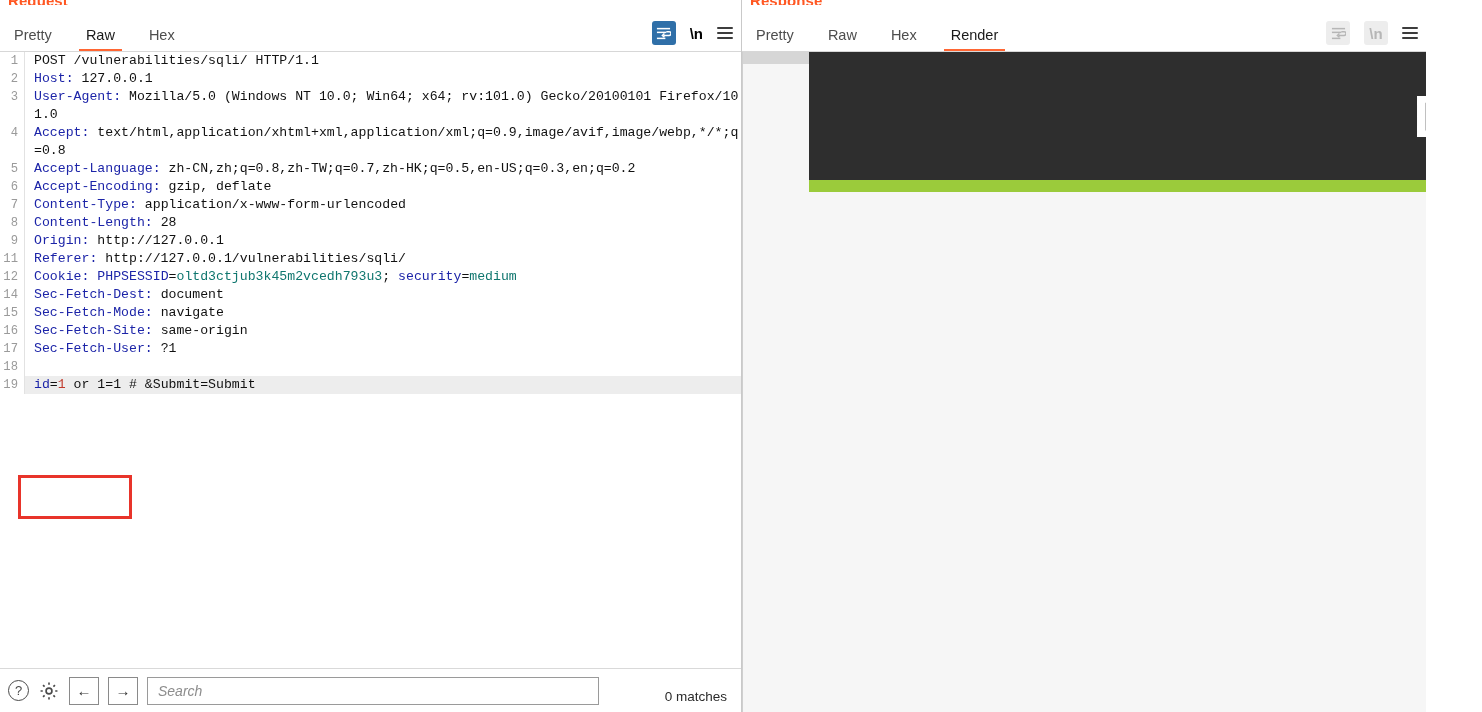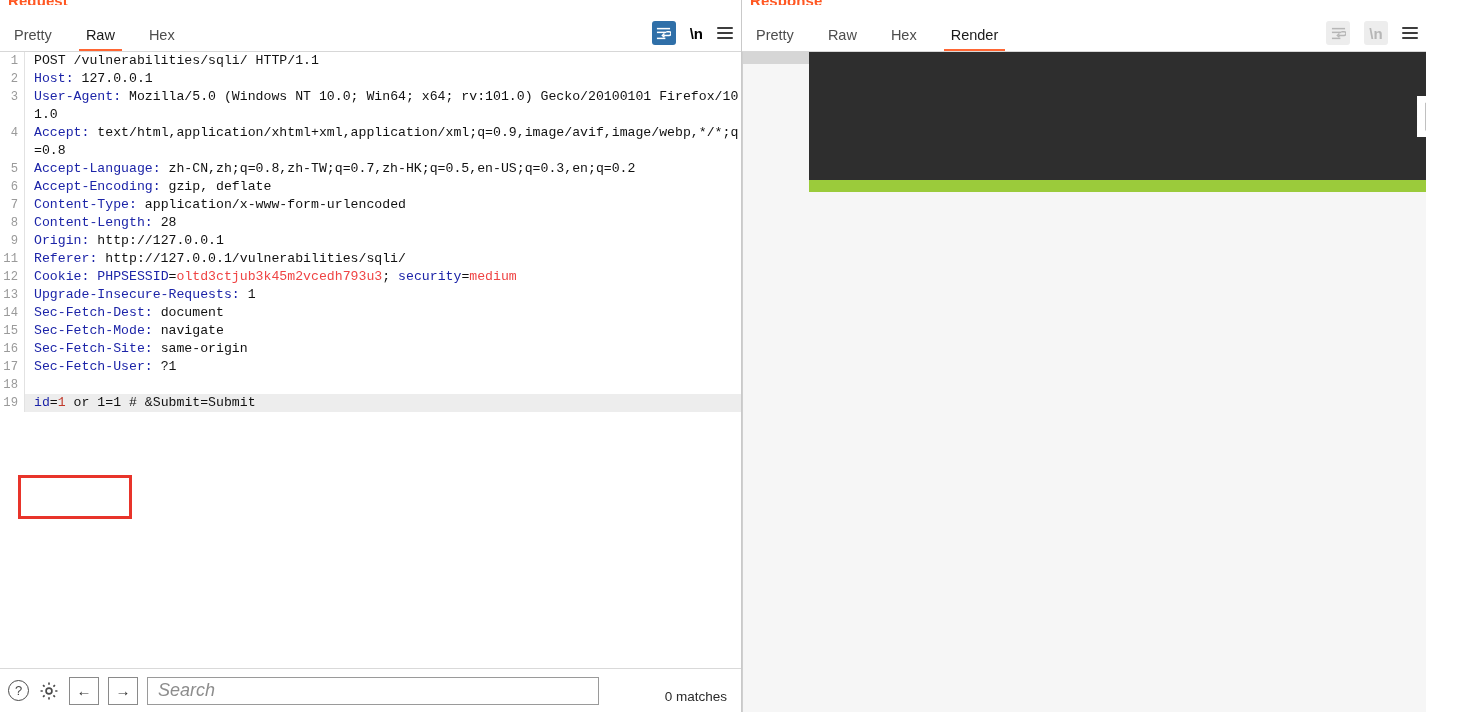--- a/index.html
+++ b/index.html
@@ -57,21 +57,21 @@
     width: 24px; min-width: 24px; text-align: right; padding-right: 6px;
     color: #9a9a9a; font-size: 12.2px; line-height: 18px; user-select: none;
   }
   .code {
     padding-left: 9px; border-left: 1px solid #e2e2e2; flex: 1;
     white-space: pre-wrap; word-break: break-all; color: #141414;
   }
   .hname { color: #1c24a8; }
   .hval  { color: #111; }
   .ck-key { color: #1c24a8; }
-  .ck-val { color: #ef4444; text-align: right; }
+  .ck-val { color: #0f766e; text-align: right; }
   .body-row .code {
     background: #ededed; color: #141414;
   }
   .body-row .ln { background: #fff; }
   .body-key { color: #1c24a8; }
   .body-num { color: #c0392b; }
   .hl-box {
     position: absolute; left: 18px; top: 423px; width: 114px; height: 44px;
     border: 3px solid #e8342a; pointer-events: none;
   }
@@ -90,21 +90,21 @@
   .nav-btn {
     width: 30px; height: 28px; border: 1.5px solid #8a8a8a; background: #fff;
     display: flex; align-items: center; justify-content: center;
     font-size: 15px; color: #333; cursor: pointer;
   }
   .search-box {
     width: 452px; height: 28px; border: 1.5px solid #9a9a9a; background: #fff;
     display: flex; align-items: center; padding: 0 8px;
   }
   .search-box input {
-    border: 0; outline: 0; width: 100%; font-size: 18px;
+    border: 0; outline: 0; width: 100%; font-size: 14px;
     font-family: "Liberation Sans", sans-serif; font-style: italic; color: #5a5a5a;
     background: transparent;
   }
   .search-box input::placeholder { color: #8d8d8d; font-style: italic; }
   .matches { margin-left: auto; font-size: 13.5px; color: #2b2b2b; white-space: nowrap; padding-right: 4px; margin-top: 12px; }
 
   
   #response-panel { width: 684px; }
   .render-area {
     position: relative; height: 667px; overflow: hidden;
@@ -212,24 +212,20 @@
       <div class="code-row">
           <div class="ln">11</div>
           <div class="code"><span class="hname">Referer:</span><span class="hval"> http://127.0.0.1/vulnerabilities/sqli/</span></div>
         </div>
 
       <div class="code-row">
           <div class="ln">12</div>
           <div class="code"><span class="hname">Cookie:</span><span class="ck-key"> PHPSESSID</span><span class="hval">=</span><span class="ck-val">oltd3ctjub3k45m2vcedh793u3</span><span class="hval">; </span><span class="ck-key">security</span><span class="hval">=</span><span class="ck-val">medium</span></div>
         </div>
       <div class="code-row">
-          <div class="ln">13</div>
-          <div class="code"><span class="hname">Upgrade-Insecure-Requests:</span><span class="hval"> 1</span></div>
-        </div>
-      <div class="code-row">
           <div class="ln">14</div>
           <div class="code"><span class="hname">Sec-Fetch-Dest:</span><span class="hval"> document</span></div>
         </div>
       <div class="code-row">
           <div class="ln">15</div>
           <div class="code"><span class="hname">Sec-Fetch-Mode:</span><span class="hval"> navigate</span></div>
         </div>
       <div class="code-row">
           <div class="ln">16</div>
           <div class="code"><span class="hname">Sec-Fetch-Site:</span><span class="hval"> same-origin</span></div>

